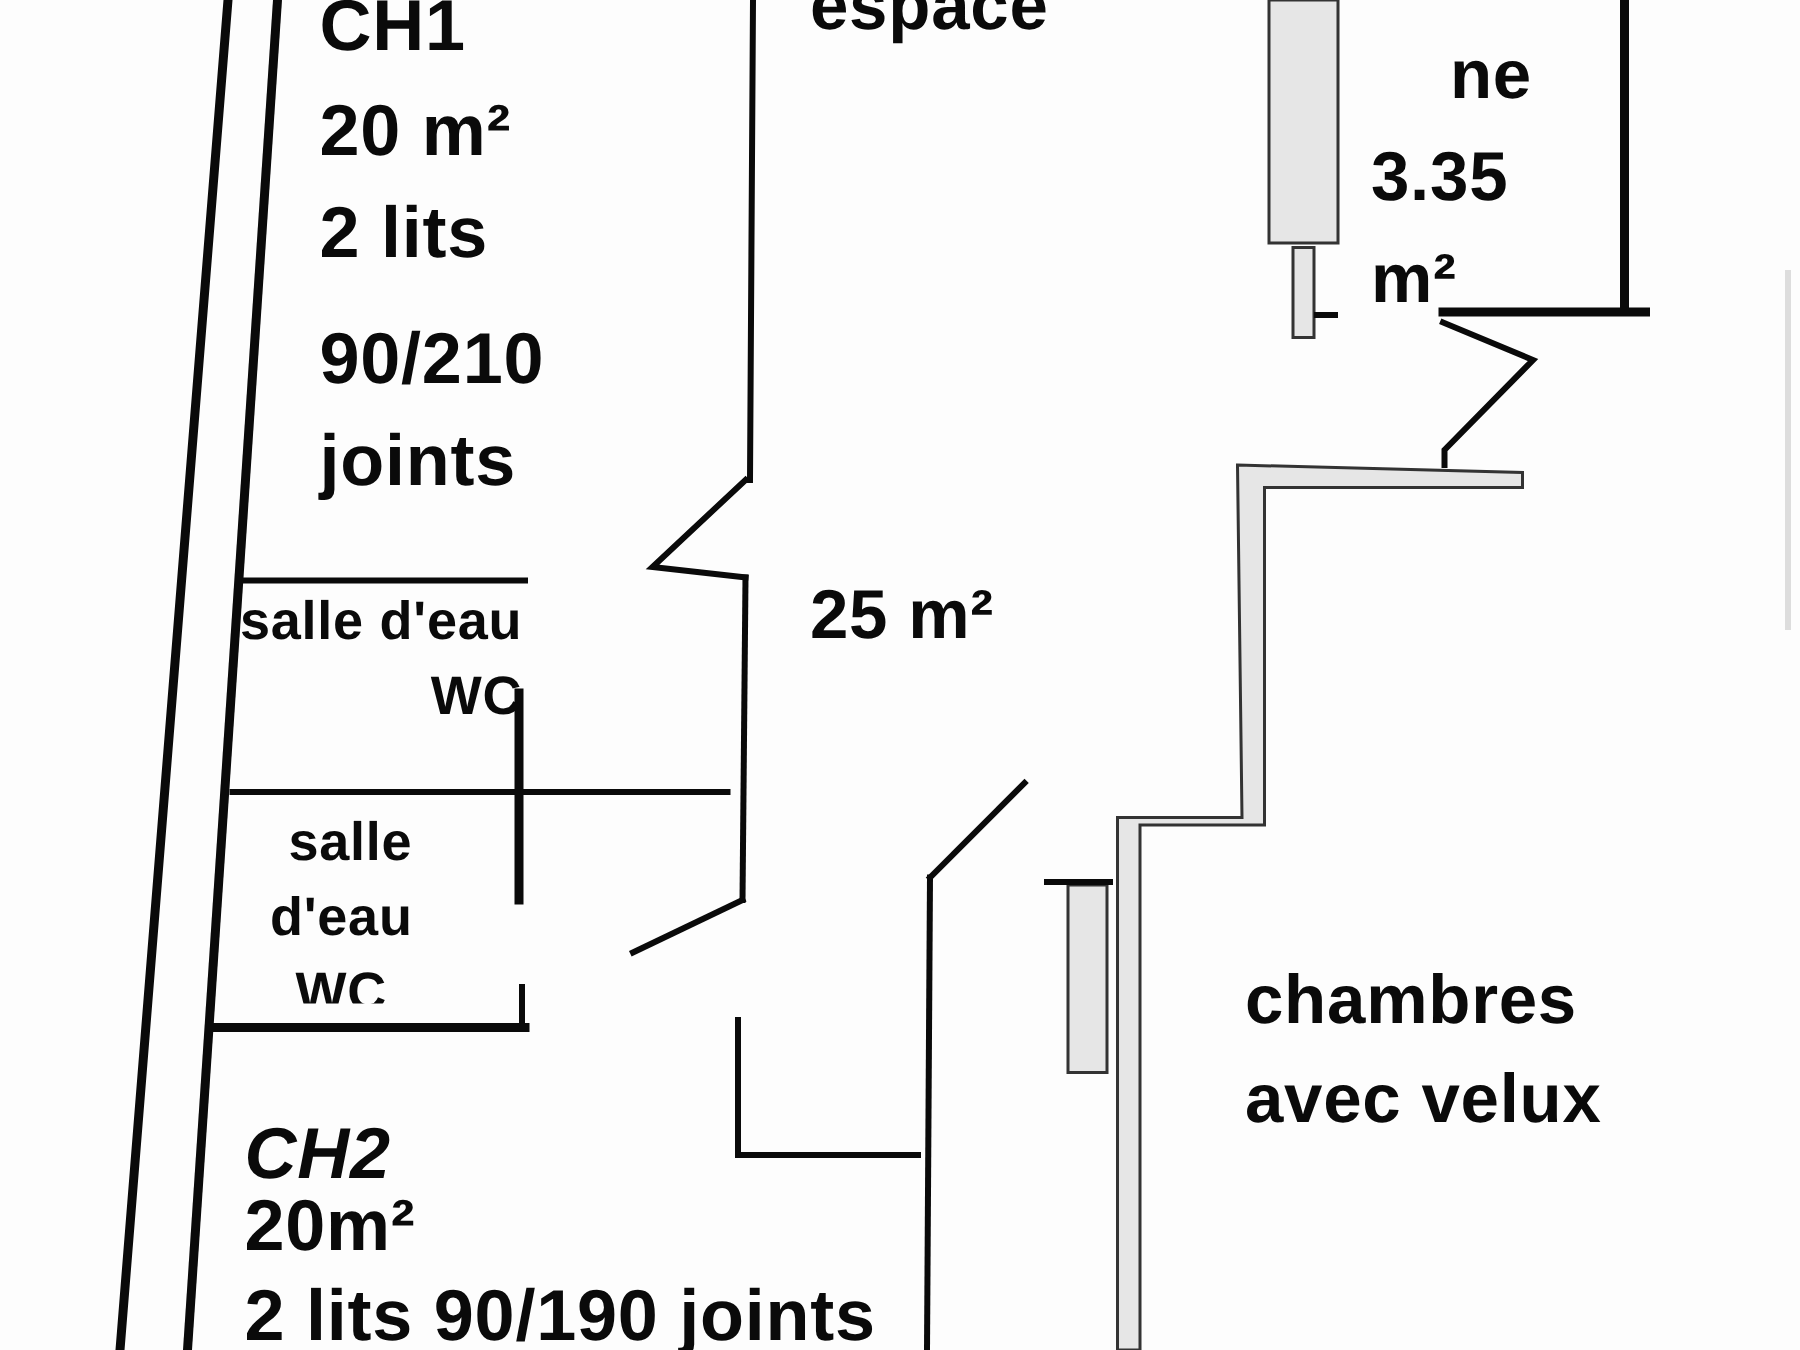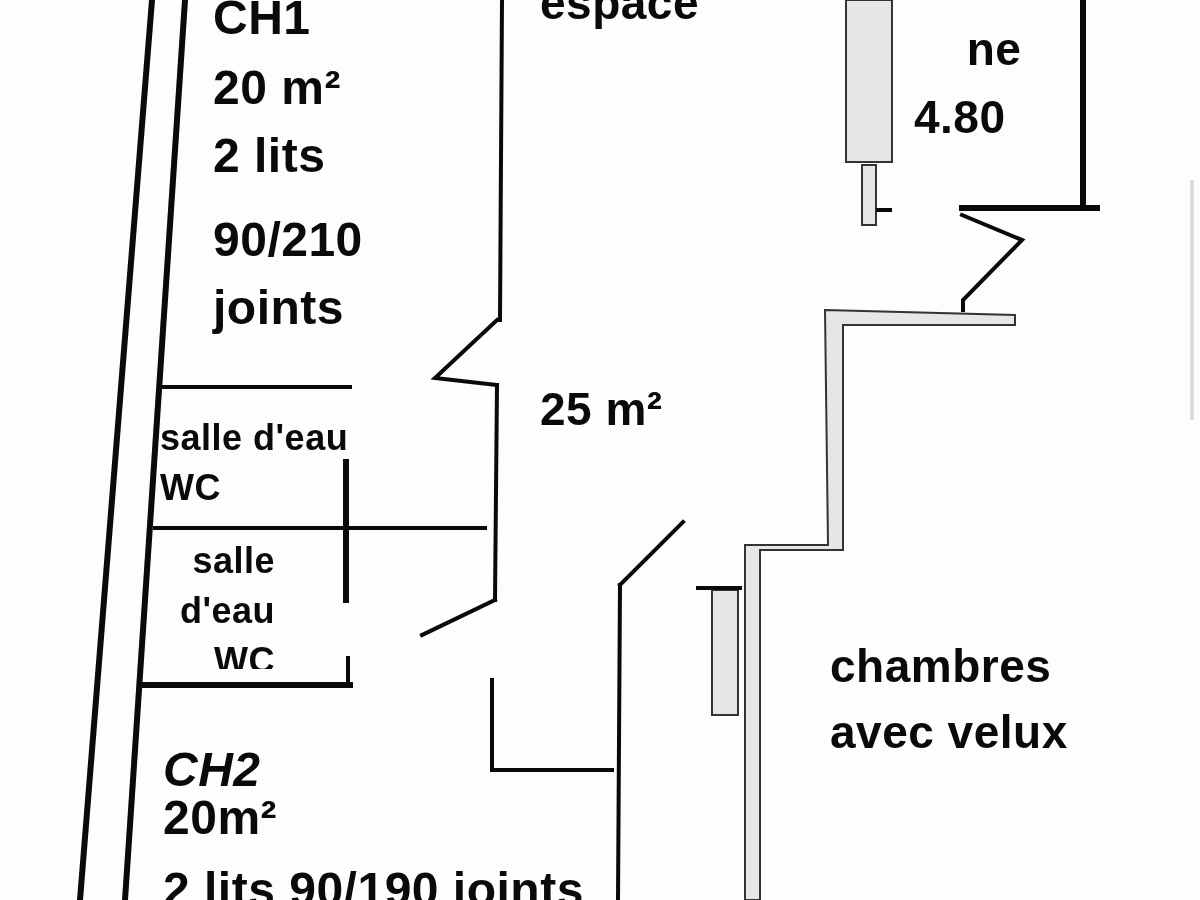--- a/index.html
+++ b/index.html
@@ -99,40 +99,41 @@
     <span class="line" style="margin-bottom:18px;">espace</span>
   </div>
 
   
   <div class="label mid" style="left:540px; top:386px;">25 m²</div>
 
   
   <div class="label mid" style="left:914px; top:-42px;">
     <span class="line" style="margin-bottom:22px;">cuisi</span>
     <span class="line" style="margin-bottom:22px;text-align:right;">ne</span>
-    <span class="line" style="margin-bottom:22px;">4.80</span>
+    <span class="line" style="margin-bottom:22px;">3.35</span>
+    <span class="line">m²</span>
   </div>
 
   
-  <div class="label small" style="left:160px; top:420px;">
+  <div class="label small" style="left:160px; top:396px;text-align:right;">
     <span class="line" style="margin-bottom:14px;">salle d'eau</span>
     <span class="line">WC</span>
   </div>
 
   
-  <div class="label small" style="left:180px; top:543px; text-align:right;">
+  <div class="label small" style="left:180px; top:543px; text-align:center;">
     <span class="line" style="margin-bottom:14px; padding-left:12px;">salle</span>
     <span class="line" style="margin-bottom:14px;">d'eau</span>
     <span class="line" style="height:26px; overflow:hidden;">WC</span>
   </div>
 
   
   <div class="label big" style="left:163px; top:746px;">
     <span class="line" style="font-style:italic;">CH2</span>
-    <span class="line" style="margin-bottom:24px;">20m²</span>
+    <span class="line" style="margin-bottom:12px;">20m²</span>
     <span class="line">2 lits 90/190 joints</span>
   </div>
 
   
   <div class="label mid" style="left:810px; top:643px;margin-left:20px;">
     <span class="line" style="margin-bottom:20px;">chambres</span>
     <span class="line">avec velux</span>
   </div>
 </div>
 

